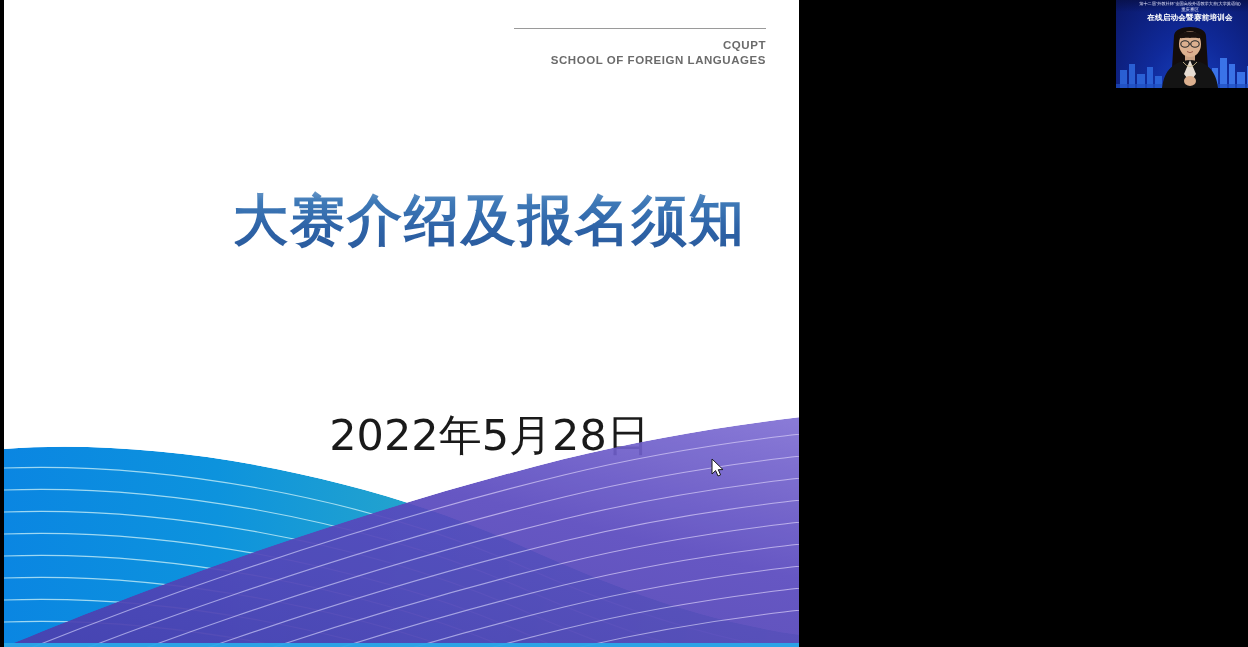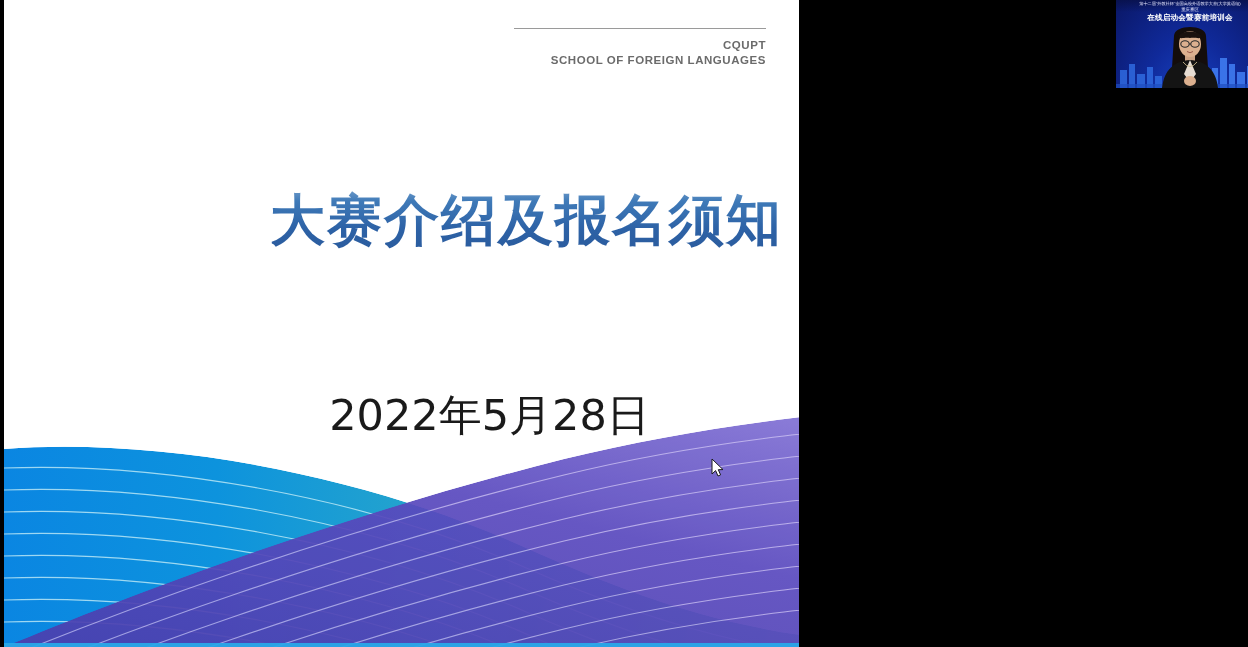--- a/index.html
+++ b/index.html
@@ -67,41 +67,40 @@
     color: #6b6b6b;
     line-height: 15px;
   }
 
   
   .title-wrap {
     position: absolute;
     left: 0; top: 186px;
     width: 971px;
     text-align: center;
-    padding-left: 37px;
   }
   .main-title {
     display: inline-block;
     font-family: "DejaVu Sans", "Liberation Sans", sans-serif;
     font-size: 55px;
     font-weight: bold;
     letter-spacing: 2px;
     background: linear-gradient(180deg, #7ba3cd 0%, #3f7ab8 22%, #2d62a6 62%, #2a5a9c 100%);
     -webkit-background-clip: text;
     background-clip: text;
     color: transparent;
     -webkit-text-fill-color: transparent;
     text-shadow: none;
     line-height: 1.25;
   }
 
   
   .date-wrap {
     position: absolute;
-    left: 0; top: 390px;
+    left: 0; top: 410px;
     width: 971px;
     text-align: center;
   }
   .date-text {
     font-family: "DejaVu Sans", "Liberation Sans", sans-serif;
     font-size: 43px;
     color: #1a1a1a;
     letter-spacing: 0px;
     line-height: 1.2;
   }

